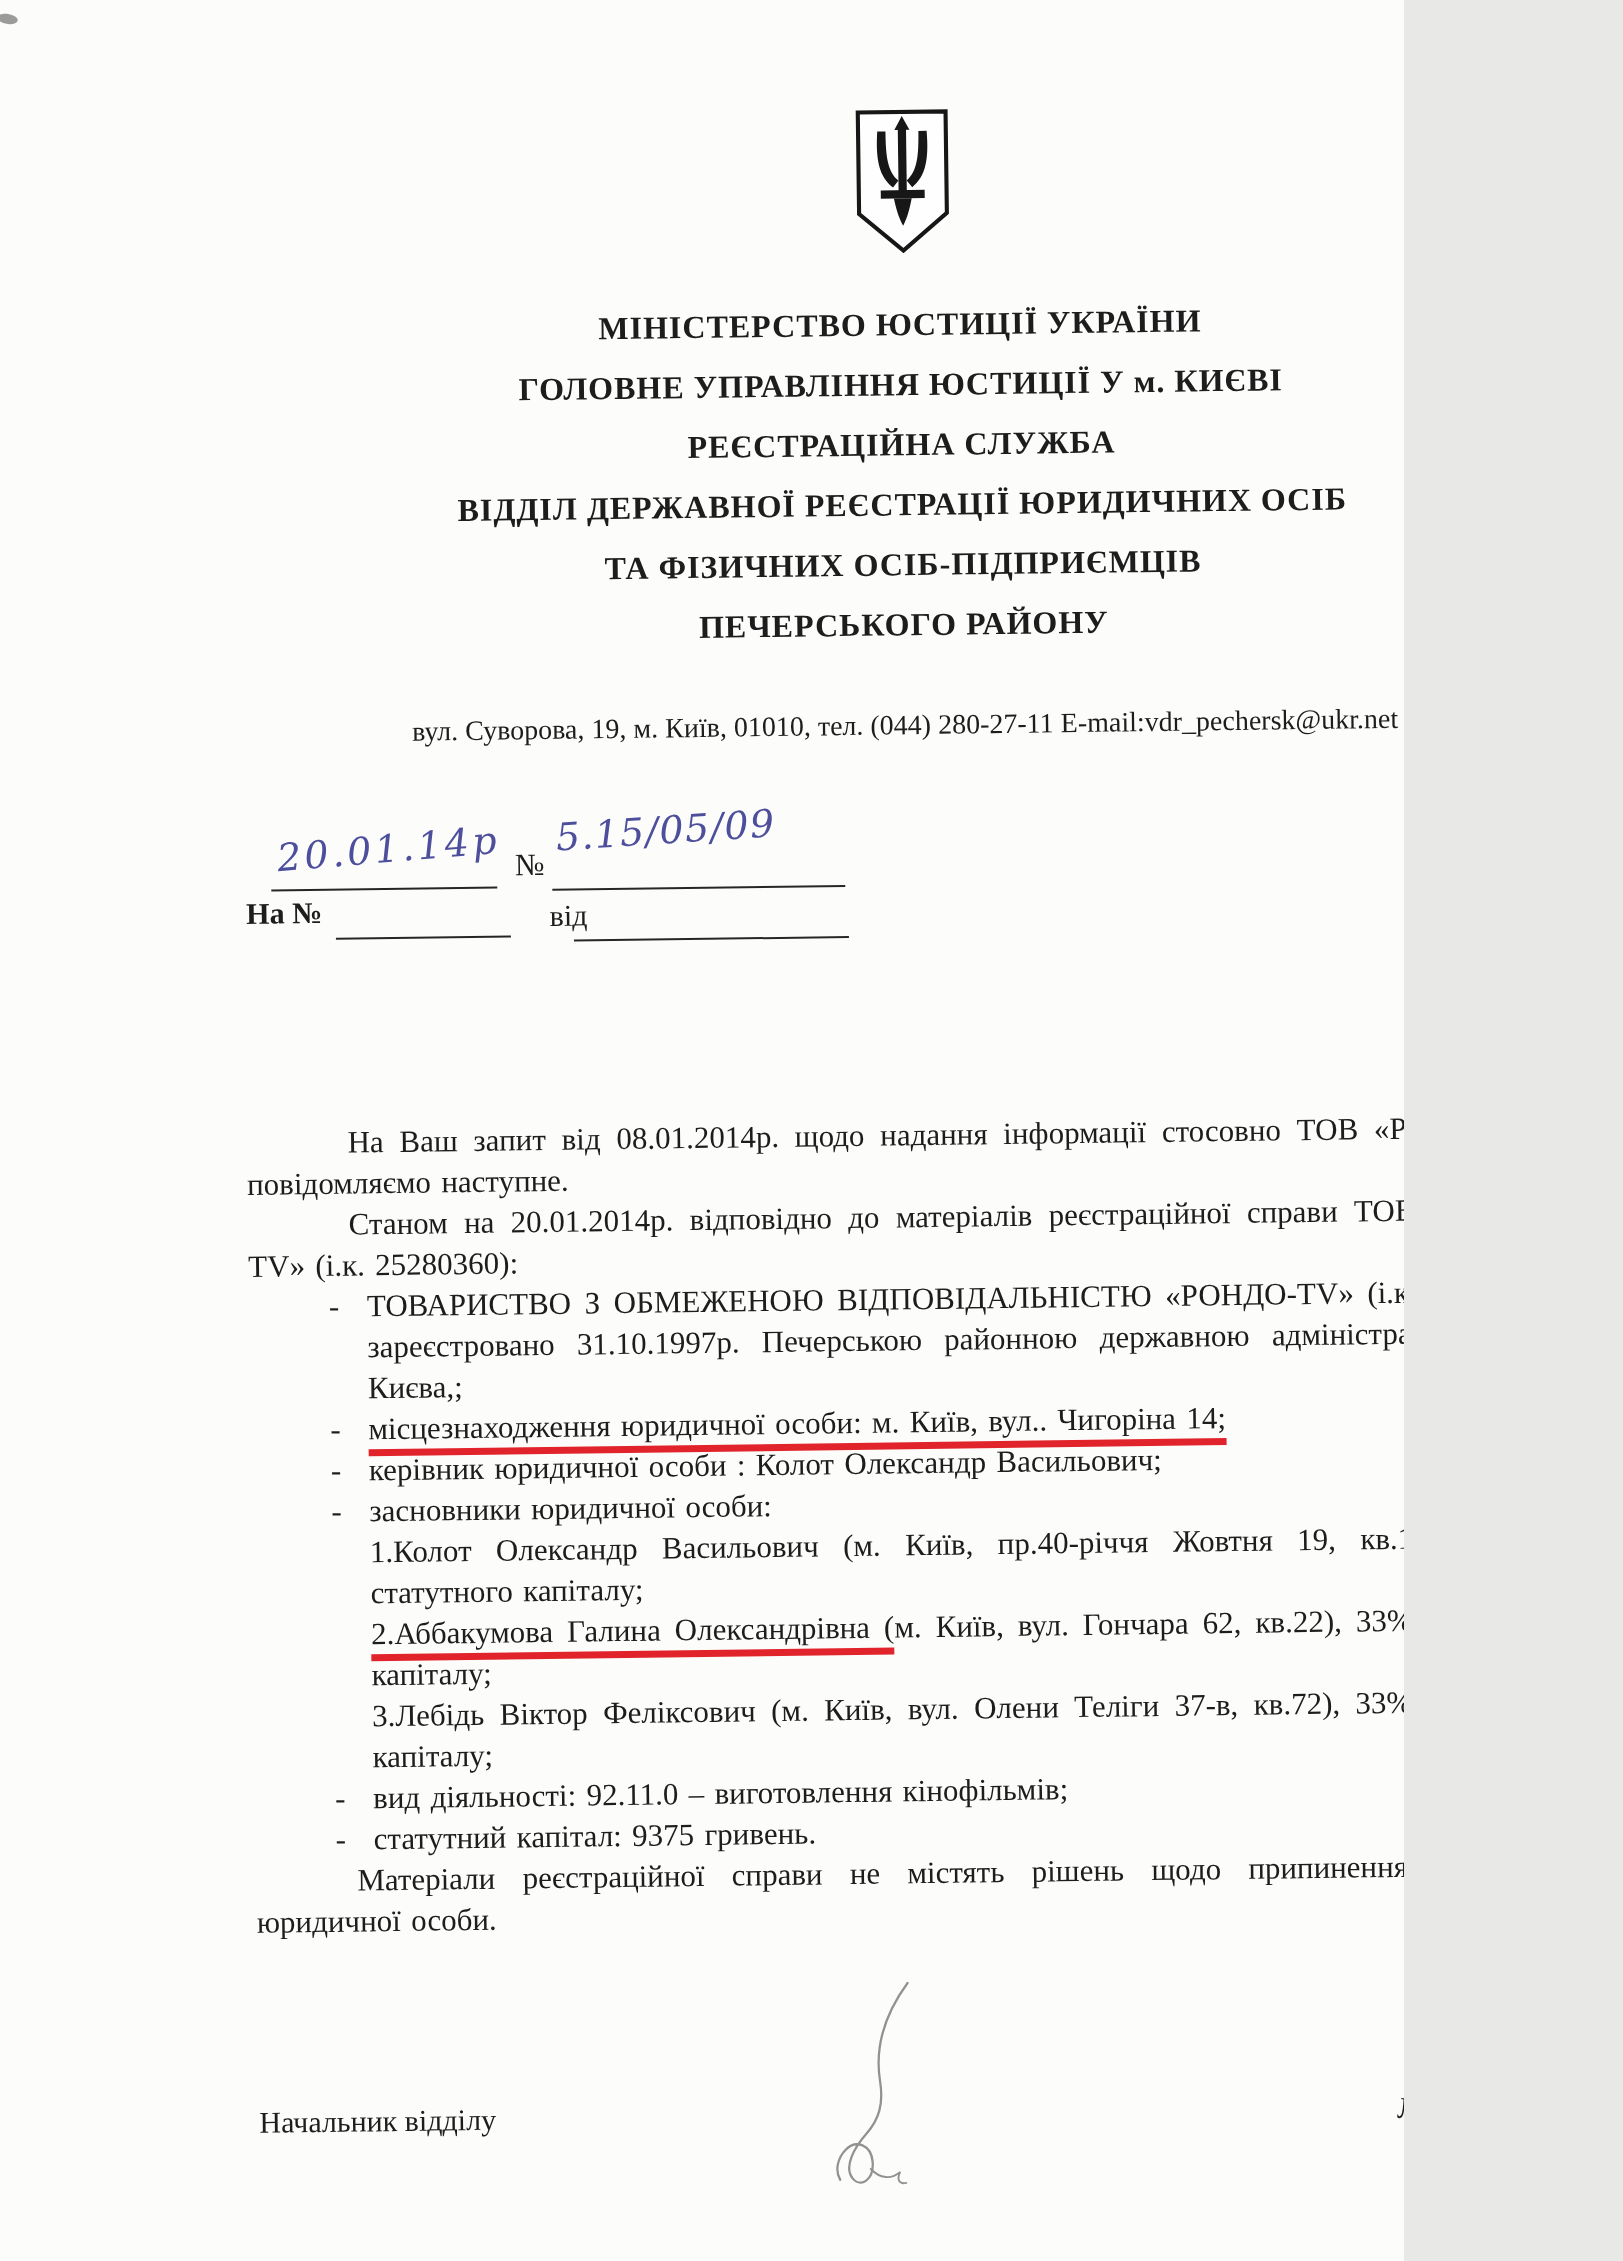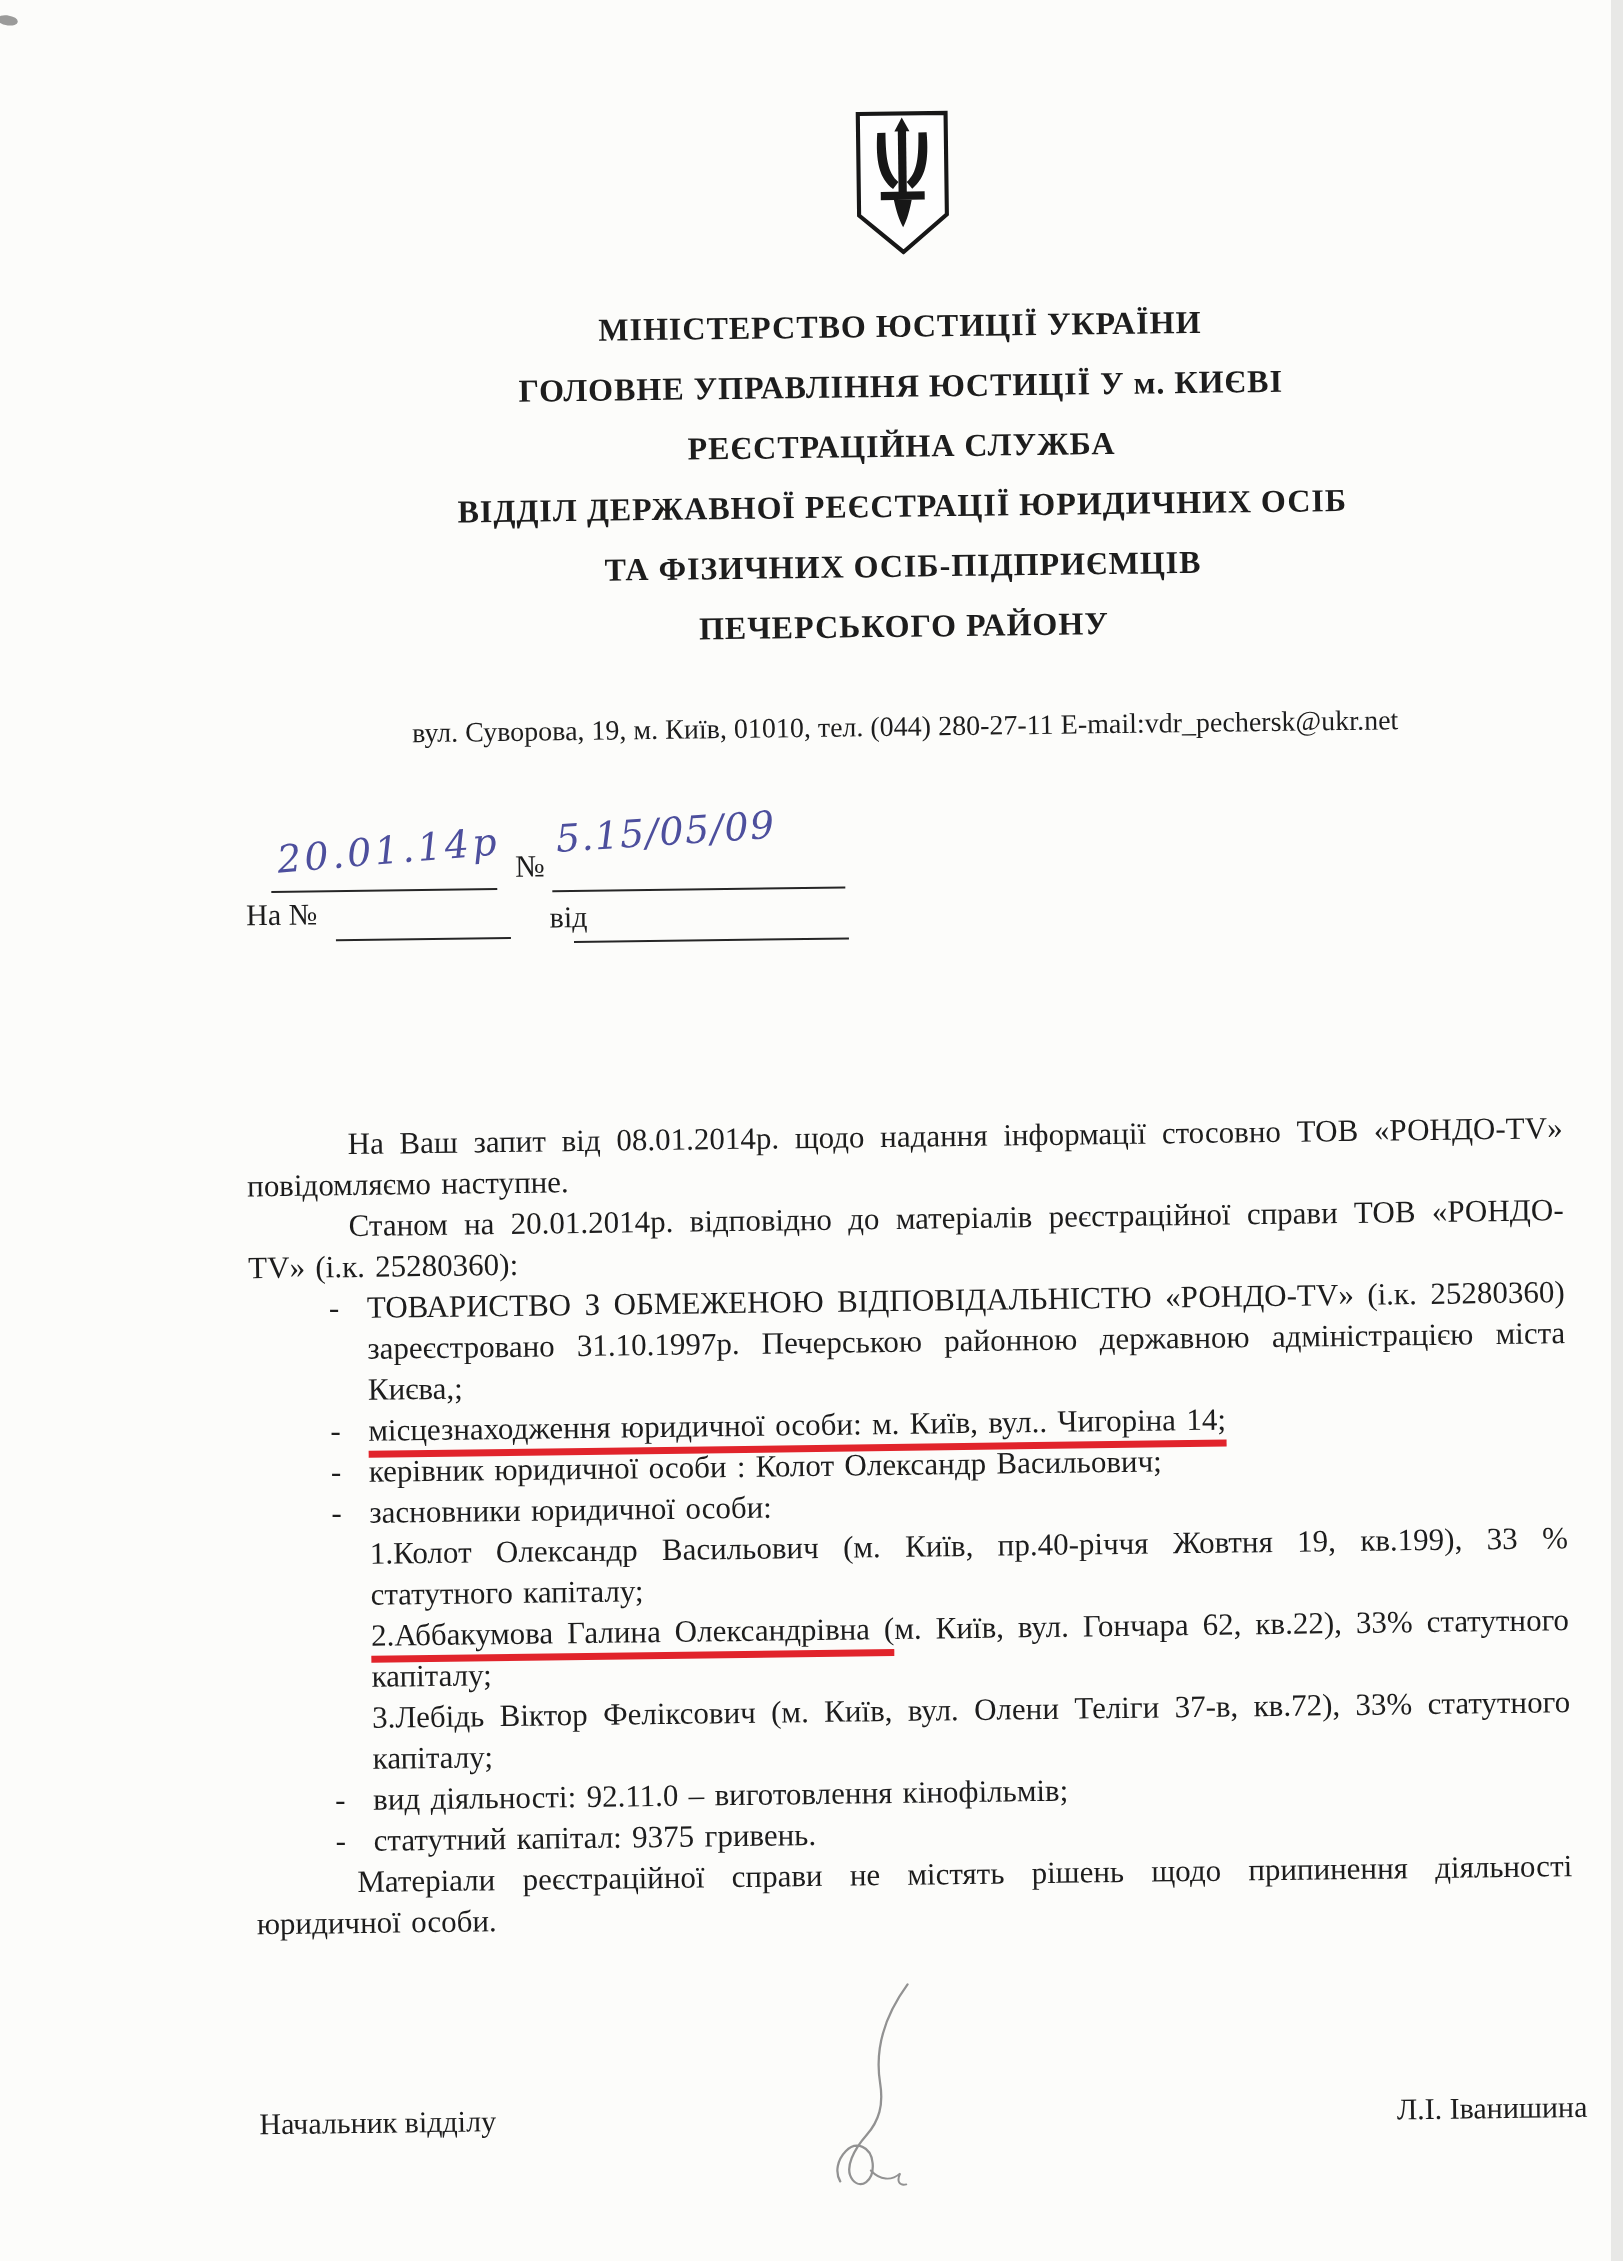--- a/index.html
+++ b/index.html
@@ -1,18 +1,18 @@
 <!DOCTYPE html>
 <html style="--paper: #fcfcfa; --ink: #1d1d1d; --handwriting-blue: #4d4f9d; --underline-red: #e1242b; --signature-gray: #909090;font-size:10.5px"><head>
 <meta charset="utf-8">
 <style>
   html,body{margin:0;padding:0;background:#e8e8e6;}
   .page{
     position:relative;
-    width:1611px;height:2261px;
+    width:1404px;height:2261px;
     background:var(--paper,#fcfcfa);
     overflow:hidden;
     font-family:"Liberation Serif","DejaVu Serif",serif;
     color:var(--ink,#1d1d1d);
   }
   .scan{position:absolute;inset:0;transform:rotate(-0.75deg);transform-origin:55% 45%;}
 
   
   .artifact{position:absolute;left:10.5px;top:3.9px;width:19.6px;height:9.8px;
     background:#4a4a4a;opacity:.55;border-radius:45% 55% 50% 50%;transform:rotate(8deg);}
@@ -32,21 +32,21 @@
   .ref{position:absolute;left:245px;top:810px;width:654px;height:144px;font-size:30px;}
   .hw{font-style:italic;color:var(--handwriting-blue,#4d4f9d);font-family:"DejaVu Serif",serif;}
   .hw-date{position:absolute;left:34px;top:11.8px;font-size:38px;transform:rotate(-4deg);letter-spacing:3.3px;}
   .num-sign{position:absolute;left:272px;top:34px;font-size:31px;}
   .hw-num{position:absolute;left:313px;top:-2.6px;font-size:38px;transform:rotate(-3deg);letter-spacing:1.3px;}
   .rline{position:absolute;height:0;border-bottom:2.6px solid #262626;}
   .rline1{left:27.5px;top:73px;width:226px;}
   .rline2{left:309px;top:76px;width:293px;}
   .rline3{left:92px;top:122px;width:175px;}
   .rline4{left:330px;top:127px;width:275px;}
-  .na-no{position:absolute;left:2.6px;top:80px;}
+  .na-no{position:absolute;left:2.6px;top:80px;font-weight:bold;}
   .vid{position:absolute;left:278px;top:86px;margin-left:28px;}
 
   
   .bodytext{position:absolute;left:245px;top:1116px;width:1316px;
     font-size:31px;line-height:41px;word-spacing:2.6px;}
   .bodytext p{margin:0;text-align:justify;text-indent:101px;}
   .li{position:relative;padding-left:118px;margin:0;}
   .li .marker{position:absolute;left:80px;top:0;}
   .li-text{display:block;text-align:justify;}
   .red-mark{border-bottom:7.9px solid var(--underline-red,#e1242b);padding-bottom:2.6px;}

